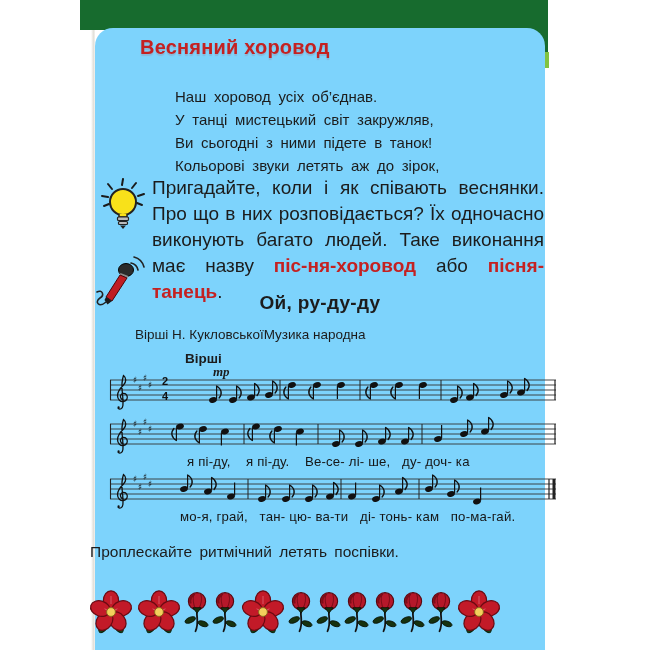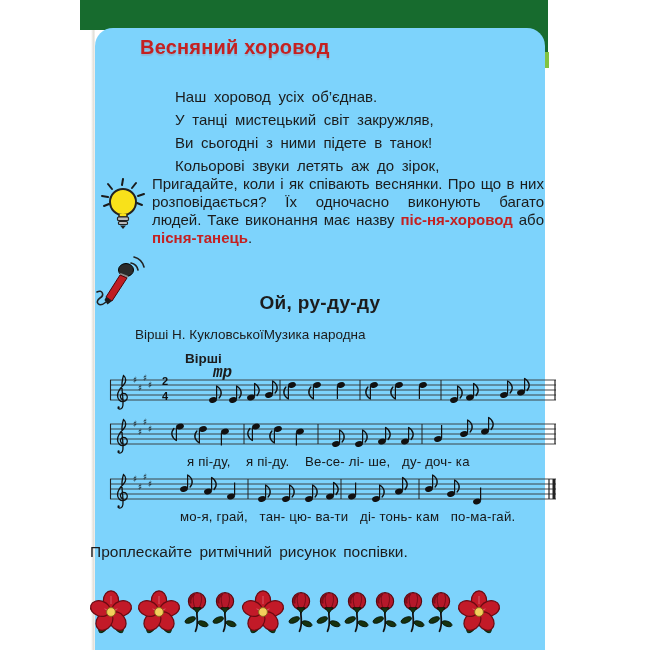--- a/index.html
+++ b/index.html
@@ -18,32 +18,32 @@
   .green-right{position:absolute;left:535px;top:0;width:13px;height:52px;background:var(--green-dark);}
   .green-tab{position:absolute;left:536px;top:52px;width:13px;height:16px;background:var(--green-light);}
   .page-edge{position:absolute;left:91px;top:30px;width:4px;height:620px;
     background:linear-gradient(90deg,#ffffff,#e2e0da 60%,#f3f2ee);}
   .page{position:absolute;left:95px;top:28px;width:450px;height:622px;background:#7dd3fc;
     border-radius:18px 18px 0 0;}
   .title{position:absolute;left:45px;top:8px;margin:0;font-size:20px;font-weight:bold;
     color:var(--red);letter-spacing:.2px;text-shadow:0 2px 1px rgba(190,60,60,.18);}
   .poem{position:absolute;left:80px;top:57px;font-size:15px;line-height:23px;word-spacing:3.5px;}
   .tip-icon{position:absolute;left:3px;top:150px;width:50px;height:60px;}
-  .tip-text{position:absolute;left:57px;top:147px;width:392px;margin:0;font-size:15px;
-    line-height:18px;text-align:justify;word-spacing:1px;}
+  .tip-text{position:absolute;left:57px;top:147px;width:392px;margin:0;font-size:19px;
+    line-height:26px;text-align:justify;word-spacing:1px;}
   .red-term{color:var(--red);font-weight:bold;}
   .mic-icon{position:absolute;left:0px;top:225px;width:52px;height:58px;}
   .task-sing{position:absolute;left:57px;top:233px;margin:0;font-size:15px;word-spacing:2px;}
   .song-title{position:absolute;left:0;top:264px;width:100%;margin:0;text-align:center;
     font-size:19px;font-weight:bold;letter-spacing:.3px;}
   .credits{position:absolute;left:40px;top:299px;width:340px;display:flex;
     font-size:13.5px;}
   .tempo{position:absolute;left:90px;top:323px;font-size:13.5px;font-weight:bold;}
-  .dynamic{position:absolute;left:118px;top:336px;font-family:Liberation Mono, monospace;
-    font-style:italic;font-weight:bold;font-size:16px;}
+  .dynamic{position:absolute;left:118px;top:336px;font-family:Liberation Serif, serif;
+    font-style:italic;font-weight:bold;font-size:13px;}
   .score{position:absolute;left:13px;top:342px;width:450px;}
   .stave-svg{display:block;width:450px;height:44px;}
   .stave-lyrics{white-space:pre;font-size:13.2px;line-height:12px;height:12px;
     margin-top:-2px;margin-bottom:1px;letter-spacing:.2px;color:#161616;}
   .task-clap{position:absolute;left:-5px;top:515px;margin:0;font-size:15.5px;word-spacing:3px;}
   .flower-row{position:absolute;left:-8px;top:555px;width:436px;display:flex;
     align-items:flex-end;}
   .flower.open{width:48px;height:54px;flex:none;}
   .flower.bud{width:30px;height:56px;flex:none;margin:0 -1px;}
   .defs{position:absolute;width:0;height:0;overflow:hidden;}
@@ -313,21 +313,21 @@
           <ellipse cx="343" cy="25" rx="4" ry="2.8" fill="#111" transform="rotate(-18 343 25)"></ellipse>
           <line x1="346.6" y1="24" x2="346.6" y2="11" stroke="#111" stroke-width="1.2"></line>
           <path d="M346.6 11 C351.6 14 352.6 19 349.1 23" stroke="#111" stroke-width="1.4" fill="none" stroke-linecap="round"></path>
           <ellipse cx="369" cy="32.5" rx="4" ry="2.8" fill="#111" transform="rotate(-18 369 32.5)"></ellipse>
           <line x1="372.6" y1="31.5" x2="372.6" y2="18.5" stroke="#111" stroke-width="1.2"></line>
         </svg>
         <div class="stave-lyrics" style="padding-left: 72px;">мо-я, грай,   тан- цю- ва-ти   ді- тонь- кам   по-ма-гай.</div>
       </div>
     </div>
 
-  <p class="task-clap">Проплескайте ритмічний рисунок поспівки.</p>
+  <p class="task-clap">Проплескайте ритмічний летять поспівки.</p>
 
   <div class="flower-row" id="flower-row">
       <svg class="flower open" viewBox="0 0 60 60">
         <use href="#flower-open"></use>
       </svg>
       <svg class="flower open" viewBox="0 0 60 60">
         <use href="#flower-open"></use>
       </svg>
       <svg class="flower bud" viewBox="0 0 40 60">
         <use href="#flower-bud"></use>

